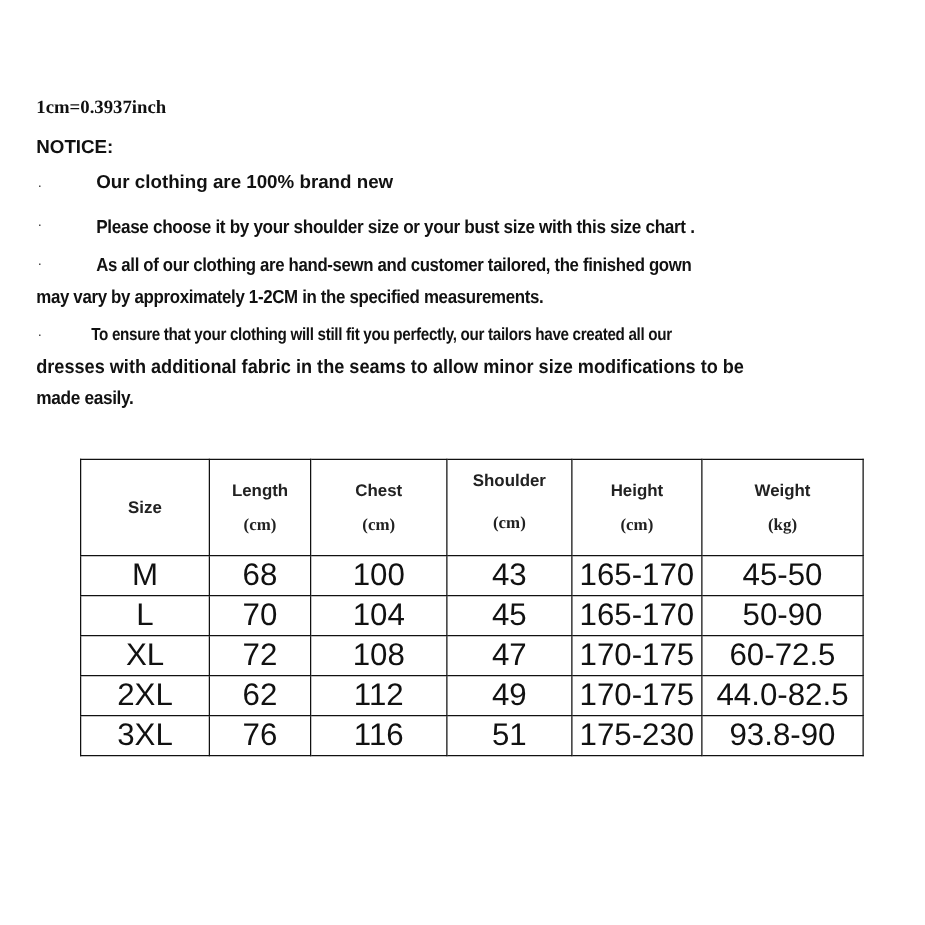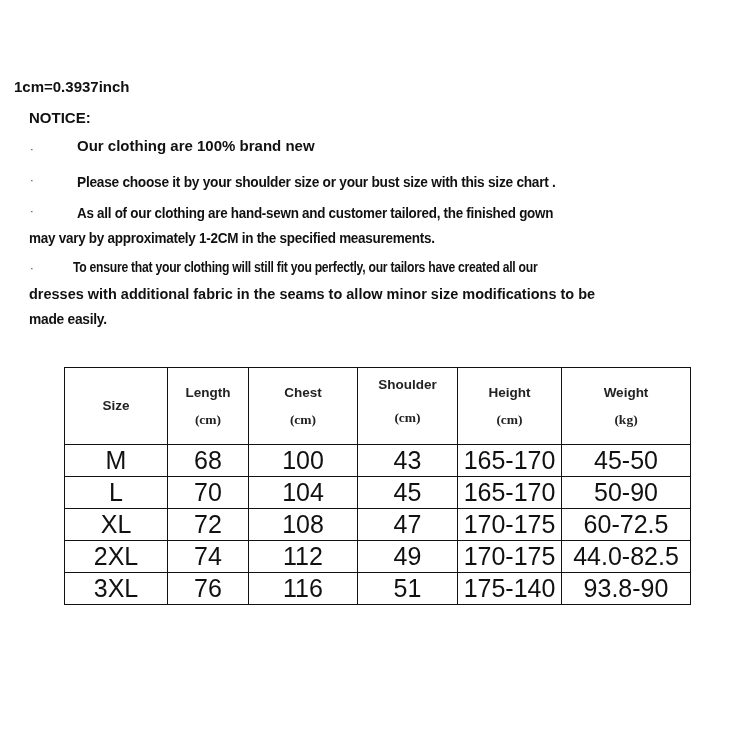--- a/index.html
+++ b/index.html
@@ -63,21 +63,21 @@
       font-size: 25px;
       height: 31px;
       line-height: 31px;
       color: #111;
       font-weight: normal;
     }
   </style>
 </head>
 <body>
 
-<div class="line" style="left:14px; top:78px;">1cm=0.3937inch</div>
+<div class="line" style="left:29px; top:78px;font-family:Liberation Serif, serif;">1cm=0.3937inch</div>
 
 <div class="line" style="left:29px; top:109px;">NOTICE:</div>
 
 <span class="bullet-dot" style="left:30px; top:143px;">·</span>
 <div class="line" style="left:77px; top:137px;">Our clothing are 100% brand new</div>
 
 <span class="bullet-dot" style="left:30px; top:174px;">·</span>
 <div class="line narrow" style="left:77px; top:173px; transform:scaleX(0.915); transform-origin:left center;">Please choose it by your shoulder size or your bust size with this size chart .</div>
 
 <span class="bullet-dot" style="left:30px; top:205px;">·</span>
@@ -145,28 +145,28 @@
     <tr>
       <td>XL</td>
       <td>72</td>
       <td>108</td>
       <td>47</td>
       <td>170-175</td>
       <td>60-72.5</td>
     </tr>
     <tr>
       <td>2XL</td>
-      <td>74</td>
+      <td>62</td>
       <td>112</td>
       <td>49</td>
       <td>170-175</td>
       <td>44.0-82.5</td>
     </tr>
     <tr>
       <td>3XL</td>
       <td>76</td>
       <td>116</td>
       <td>51</td>
-      <td>175-140</td>
+      <td>175-230</td>
       <td>93.8-90</td>
     </tr>
   </tbody>
 </table>
 
 </body></html>

